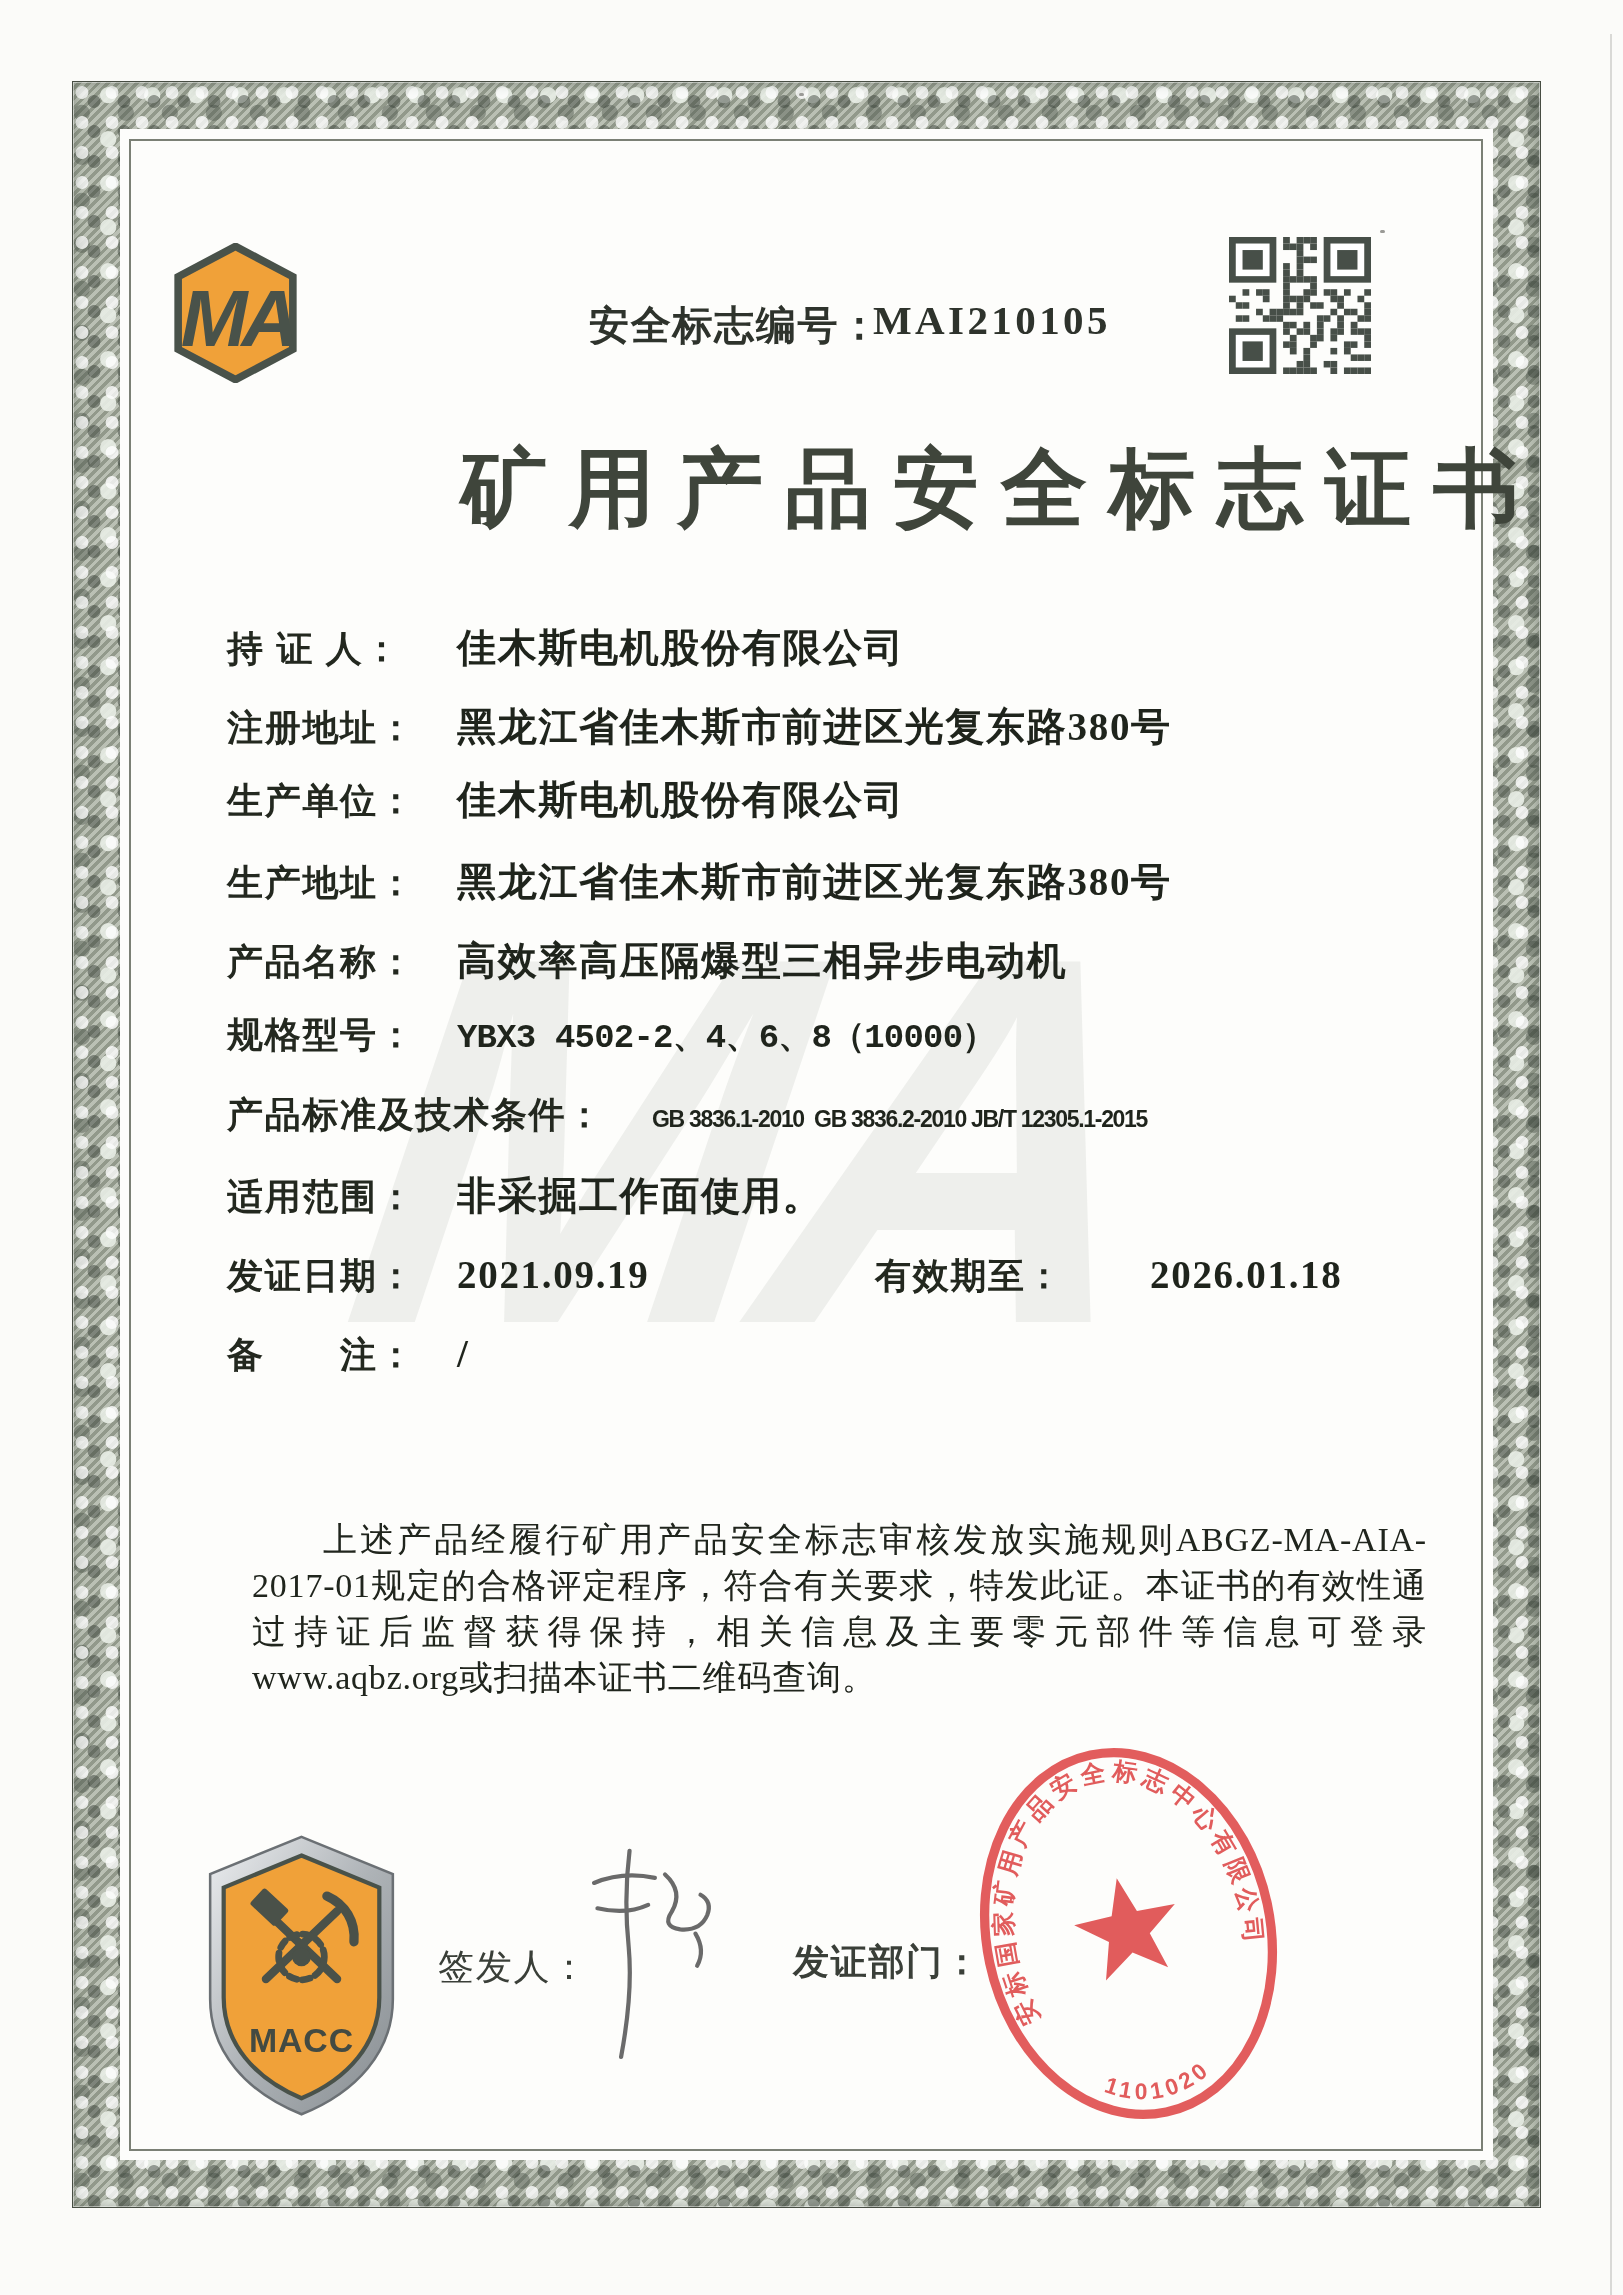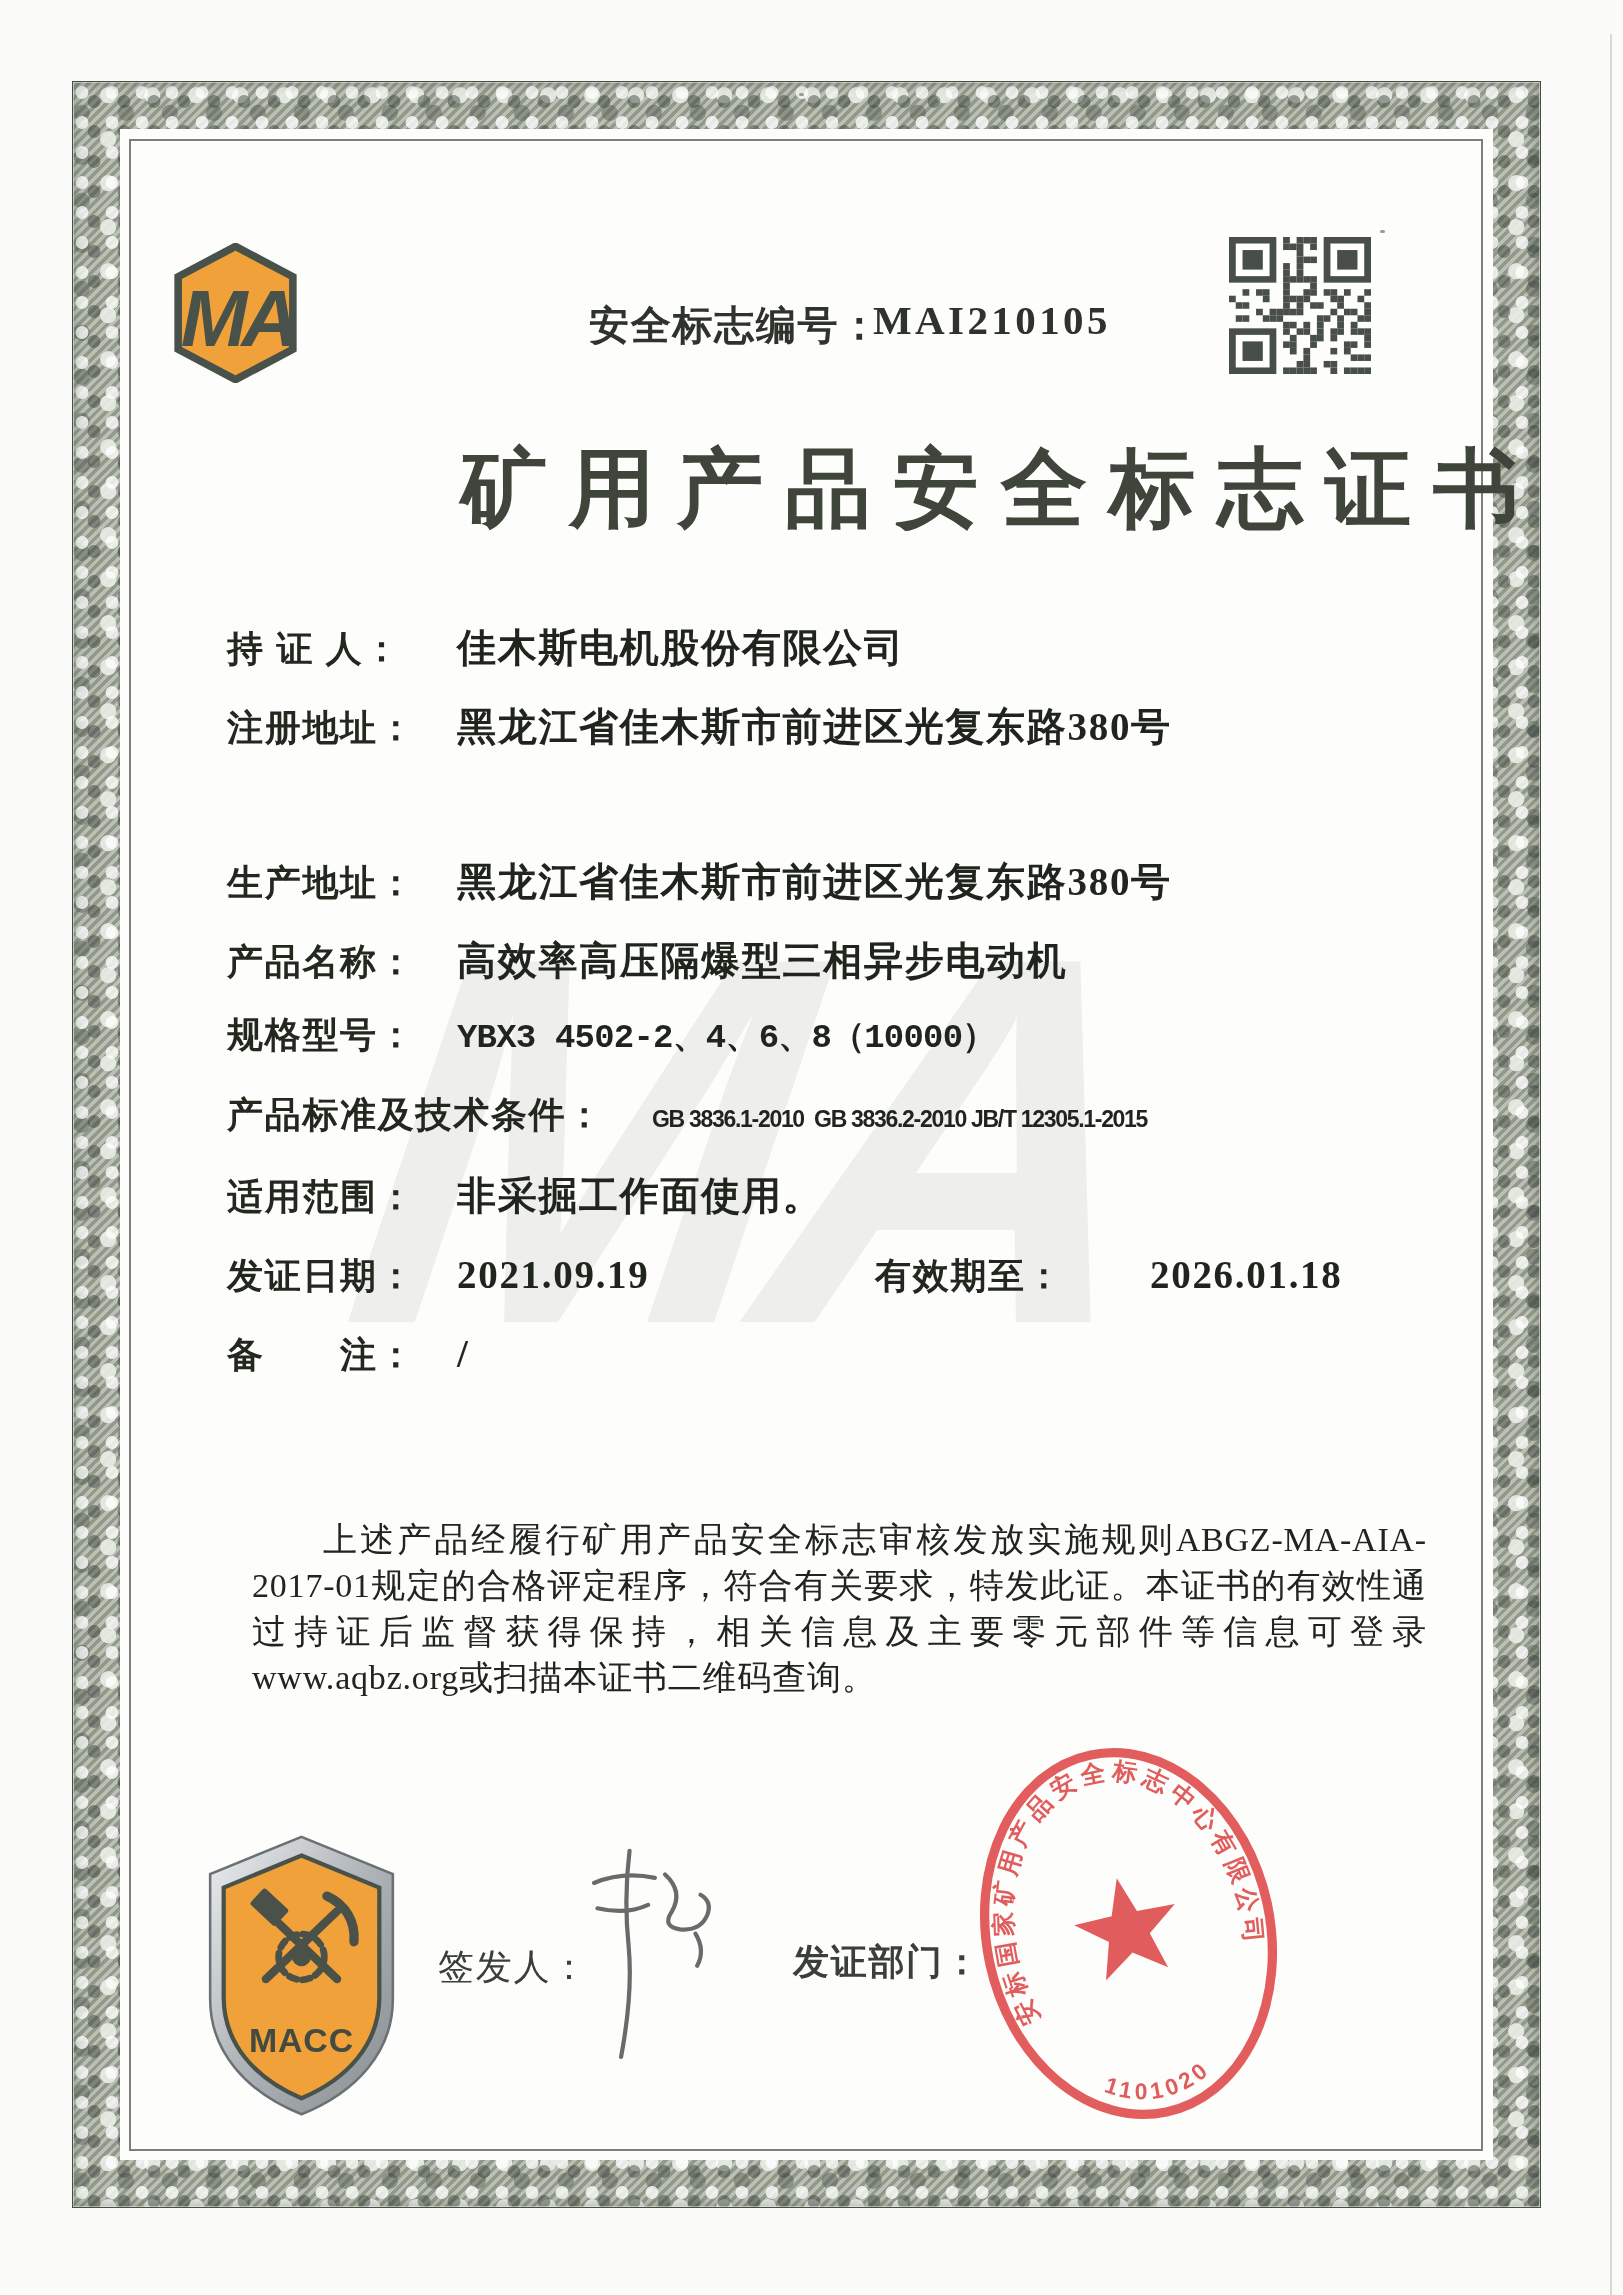--- a/index.html
+++ b/index.html
@@ -208,20 +208,23 @@
     </svg>
 
   <div class="abs title">矿用产品安全标志证书</div>
 
   <div class="abs row" style="top:609px">
     <span class="flabel">持 证 人：</span><span class="fvalue">佳木斯电机股份有限公司</span>
   </div>
   <div class="abs row" style="top:688px">
     <span class="flabel">注册地址：</span><span class="fvalue">黑龙江省佳木斯市前进区光复东路380号</span>
   </div>
+  <div class="abs row" style="top:761px">
+    <span class="flabel">生产单位：</span><span class="fvalue">佳木斯电机股份有限公司</span>
+  </div>
   <div class="abs row" style="top:843px">
     <span class="flabel">生产地址：</span><span class="fvalue">黑龙江省佳木斯市前进区光复东路380号</span>
   </div>
   <div class="abs row" style="top:922px">
     <span class="flabel">产品名称：</span><span class="fvalue">高效率高压隔爆型三相异步电动机</span>
   </div>
   <div class="abs row" style="top:995px">
     <span class="flabel">规格型号：</span><span class="fvalue mono">YBX3 4502-2、4、6、8（10000）</span>
   </div>
   <div class="abs row long" style="top:1075px">

